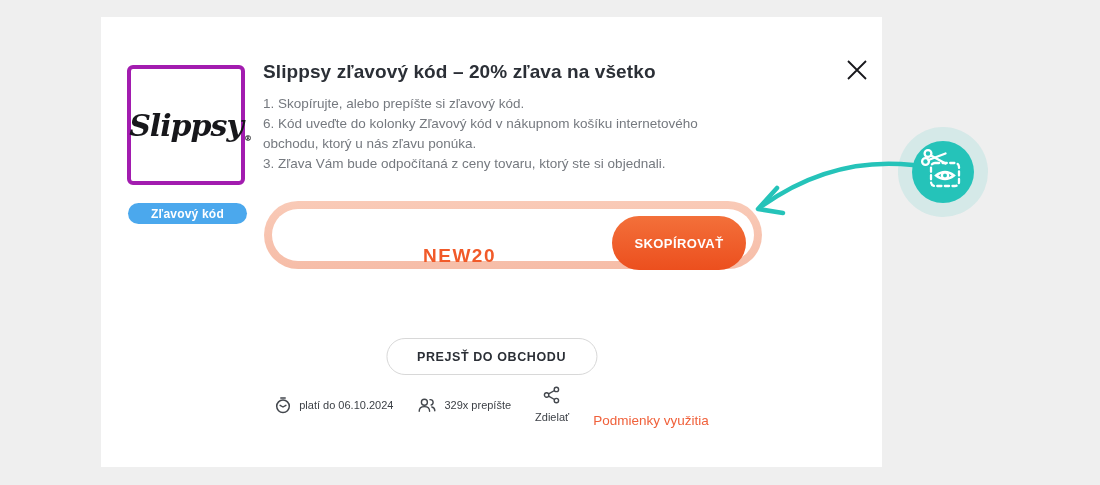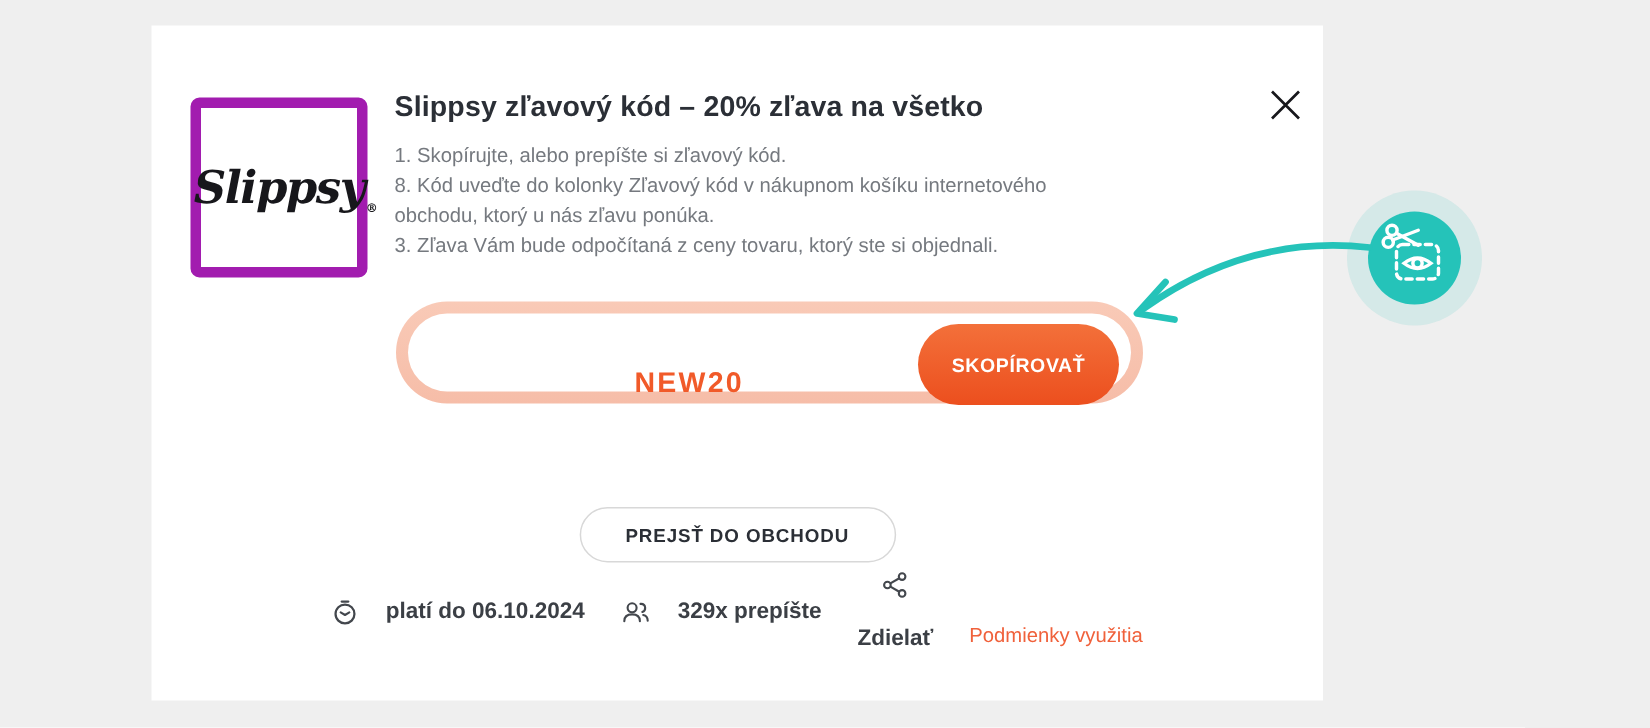--- a/index.html
+++ b/index.html
@@ -20,21 +20,21 @@
     position: absolute; left: 742px; top: 39px;
     width: 28px; height: 28px;
     background: transparent; border: none; cursor: pointer;
     display: flex; align-items: center; justify-content: center;
     padding: 0;
   }
   
   .logo-box {
     position: absolute; left: 26px; top: 48px;
     width: 118px; height: 120px;
-    border: 7px solid #a21caf; border-radius: 6px;
+    border: 4px solid #a21caf; border-radius: 6px;
     background: #ffffff;
     display: flex; align-items: center; justify-content: center;
     cursor: pointer;
   }
   .logo-text {
     font-family: "DejaVu Serif", serif;
     font-style: italic; font-weight: bold;
     font-size: 30px; color: #17171b;
     letter-spacing: -1px;
     position: relative;
@@ -101,22 +101,22 @@
     font-size: 12.5px; font-weight: bold; color: #2b2f36;
     letter-spacing: 0.6px; cursor: pointer; margin-top: 42px;
   }
   
   .footer {
     position: absolute; left: 0; right: 0; top: 364px;
     display: flex; align-items: center; justify-content: center;
     gap: 24px;
   }
   .meta {
-    display: flex; align-items: center; gap: 18px;
-    font-size: 15px; font-weight: bold; color: #3b3f45;
+    display: flex; align-items: center; gap: 7px;
+    font-size: 11px; font-weight: normal; color: #3b3f45;
   }
   .meta.share { cursor: pointer; flex-direction: column; }
   .terms-link {
     font-size: 13.5px; font-weight: 500; color: #f0613b;
     text-decoration: none; cursor: pointer; margin-top: 32px;
   }
   .meta-icon { flex: 0 0 auto; display: block; }
   
   .sticker { position: absolute; left: 895px; top: 124px; }
   .arrow   { position: absolute; left: 750px; top: 136px; }
@@ -131,26 +131,27 @@
       <path d="M3 3 L21 21 M21 3 L3 21" stroke="#17171b" stroke-width="1.8" fill="none"></path>
     </svg>
   </button>
 
   <div class="logo-box">
     <span class="logo-text">
       <span>Slippsy</span><span class="logo-reg">®</span>
     </span>
   </div>
 
+  <div class="badge">Zľavový kód</div>
 
   <h1 class="title">Slippsy zľavový kód – 20% zľava na všetko</h1>
 
   <div class="instructions">
     <div>1. Skopírujte, alebo prepíšte si zľavový kód.</div>
-    <div>8. Kód uveďte do kolonky Zľavový kód v nákupnom košíku internetového obchodu, ktorý u nás zľavu ponúka.</div>
+    <div>6. Kód uveďte do kolonky Zľavový kód v nákupnom košíku internetového obchodu, ktorý u nás zľavu ponúka.</div>
     <div>3. Zľava Vám bude odpočítaná z ceny tovaru, ktorý ste si objednali.</div>
   </div>
 
   <div class="coupon-outer">
     <div class="coupon-inner">
       <div class="coupon-code">NEW20</div>
       <button class="copy-btn">SKOPÍROVAŤ</button>
     </div>
   </div>
 

